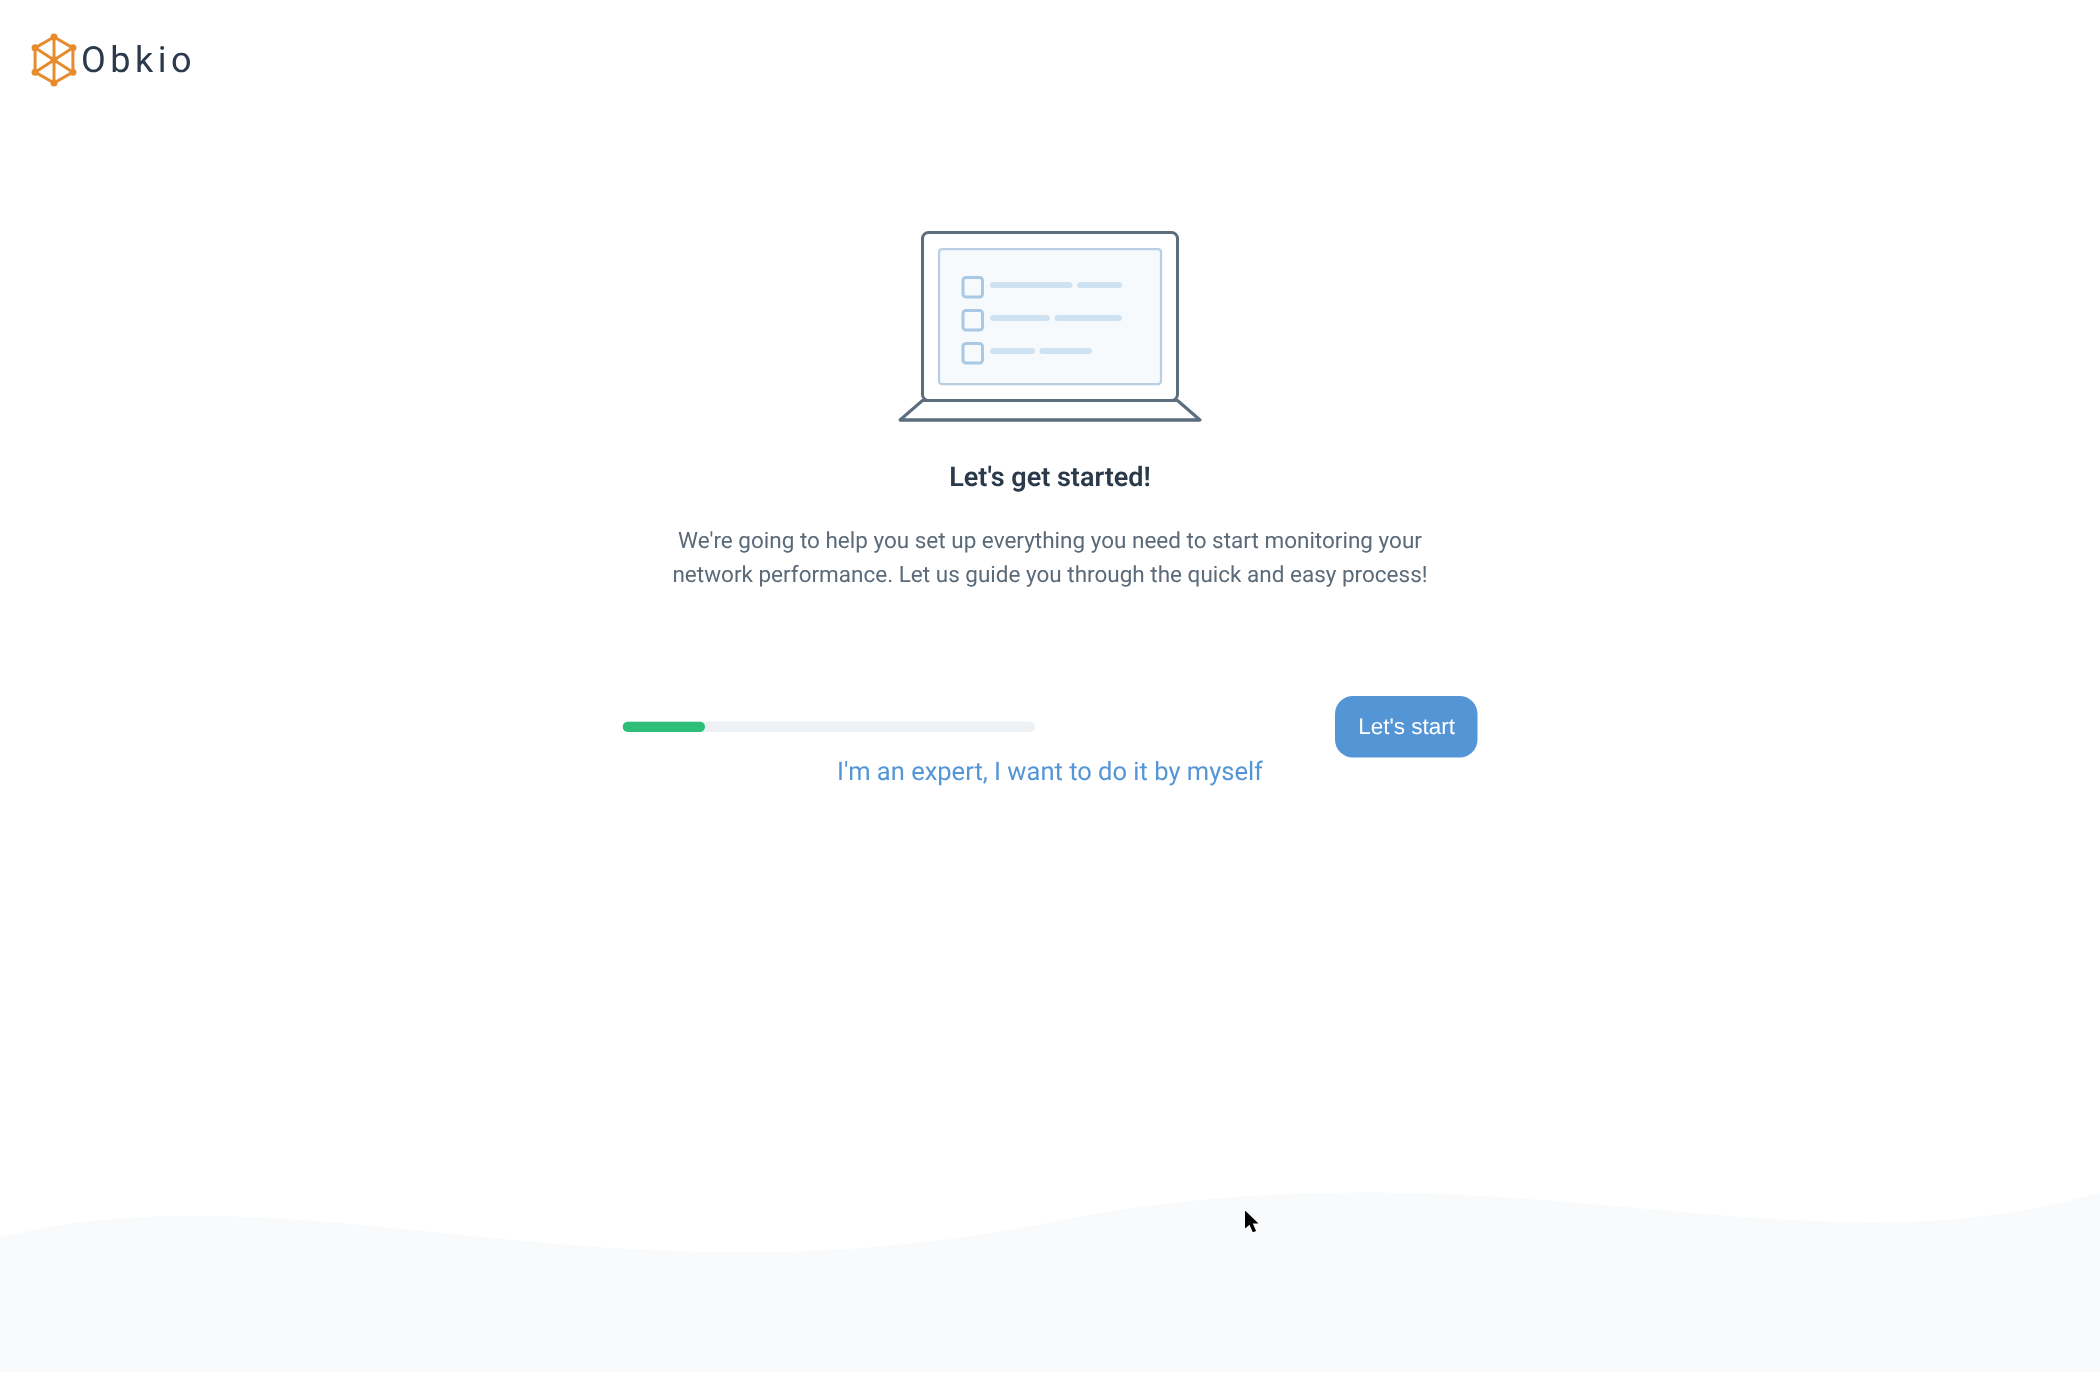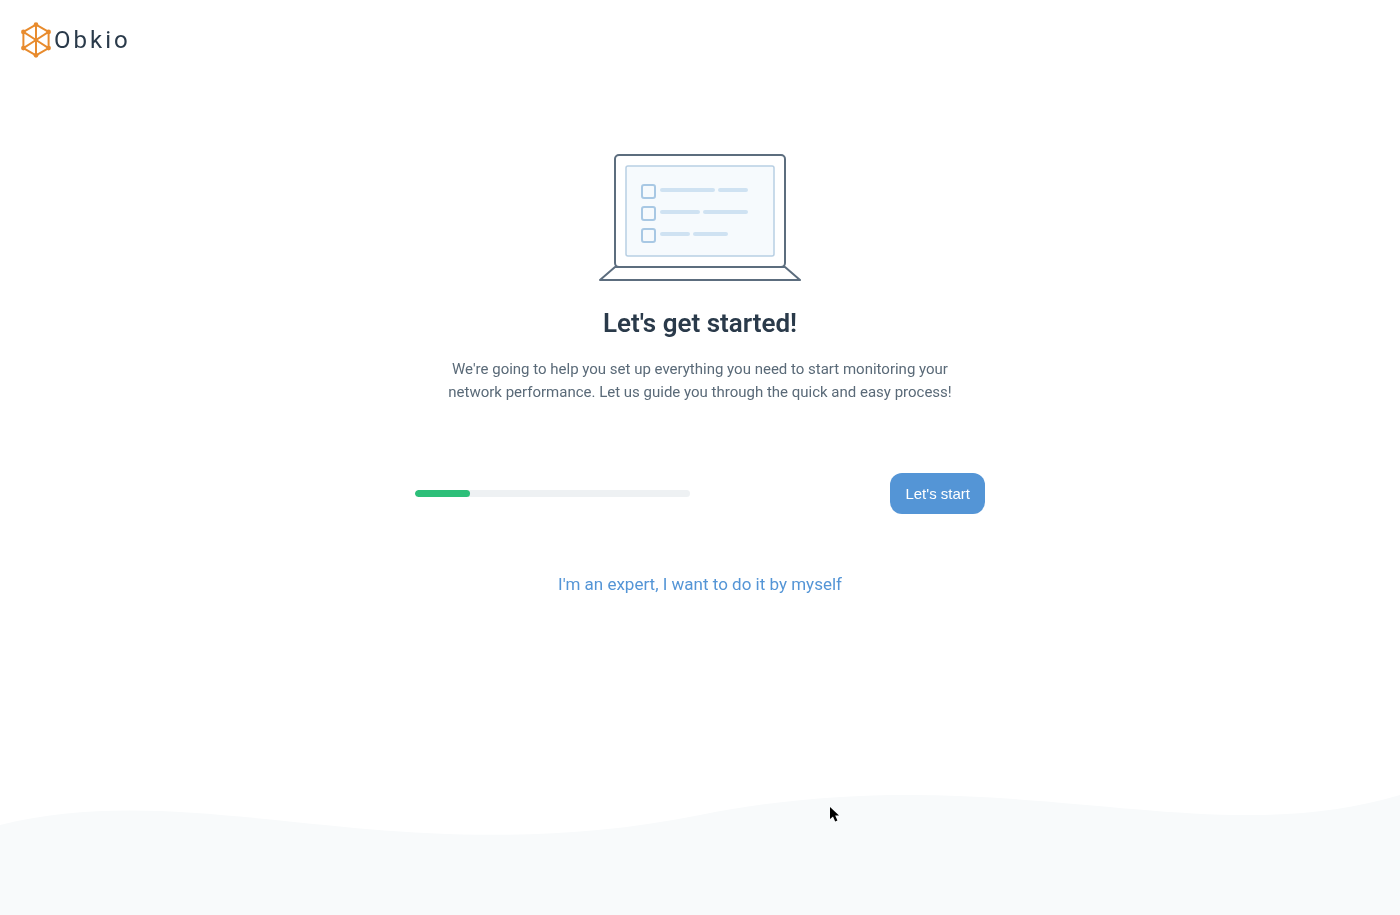--- a/index.html
+++ b/index.html
@@ -38,21 +38,21 @@
       display: flex;
       flex-direction: column;
       align-items: center;
     }
     .laptop-illustration {
       width: 220px;
       height: 140px;
       margin-bottom: 18px;
     }
     .heading {
-      font-size: 26px;
+      font-size: 18px;
       font-weight: 600;
       color: #2a3a4a;
       margin-bottom: 20px;
       text-align: center;
     }
     .description {
       font-size: 15px;
       color: #5a6a78;
       text-align: center;
       line-height: 1.5;
@@ -82,21 +82,20 @@
     .primary-button {
       background: #5495d6;
       color: #ffffff;
       border: none;
       padding: 12px 15px;
       font-size: 15px;
       border-radius: 12px;
       cursor: pointer;
     }
     .skip-link {
-      margin-top: 60px;
       font-size: 17px;
       color: #5495d6;
       text-align: center;
       cursor: pointer;
     }
     .bg-wave {
       position: absolute;
       bottom: 0;
       left: 0;
       width: 100%;

